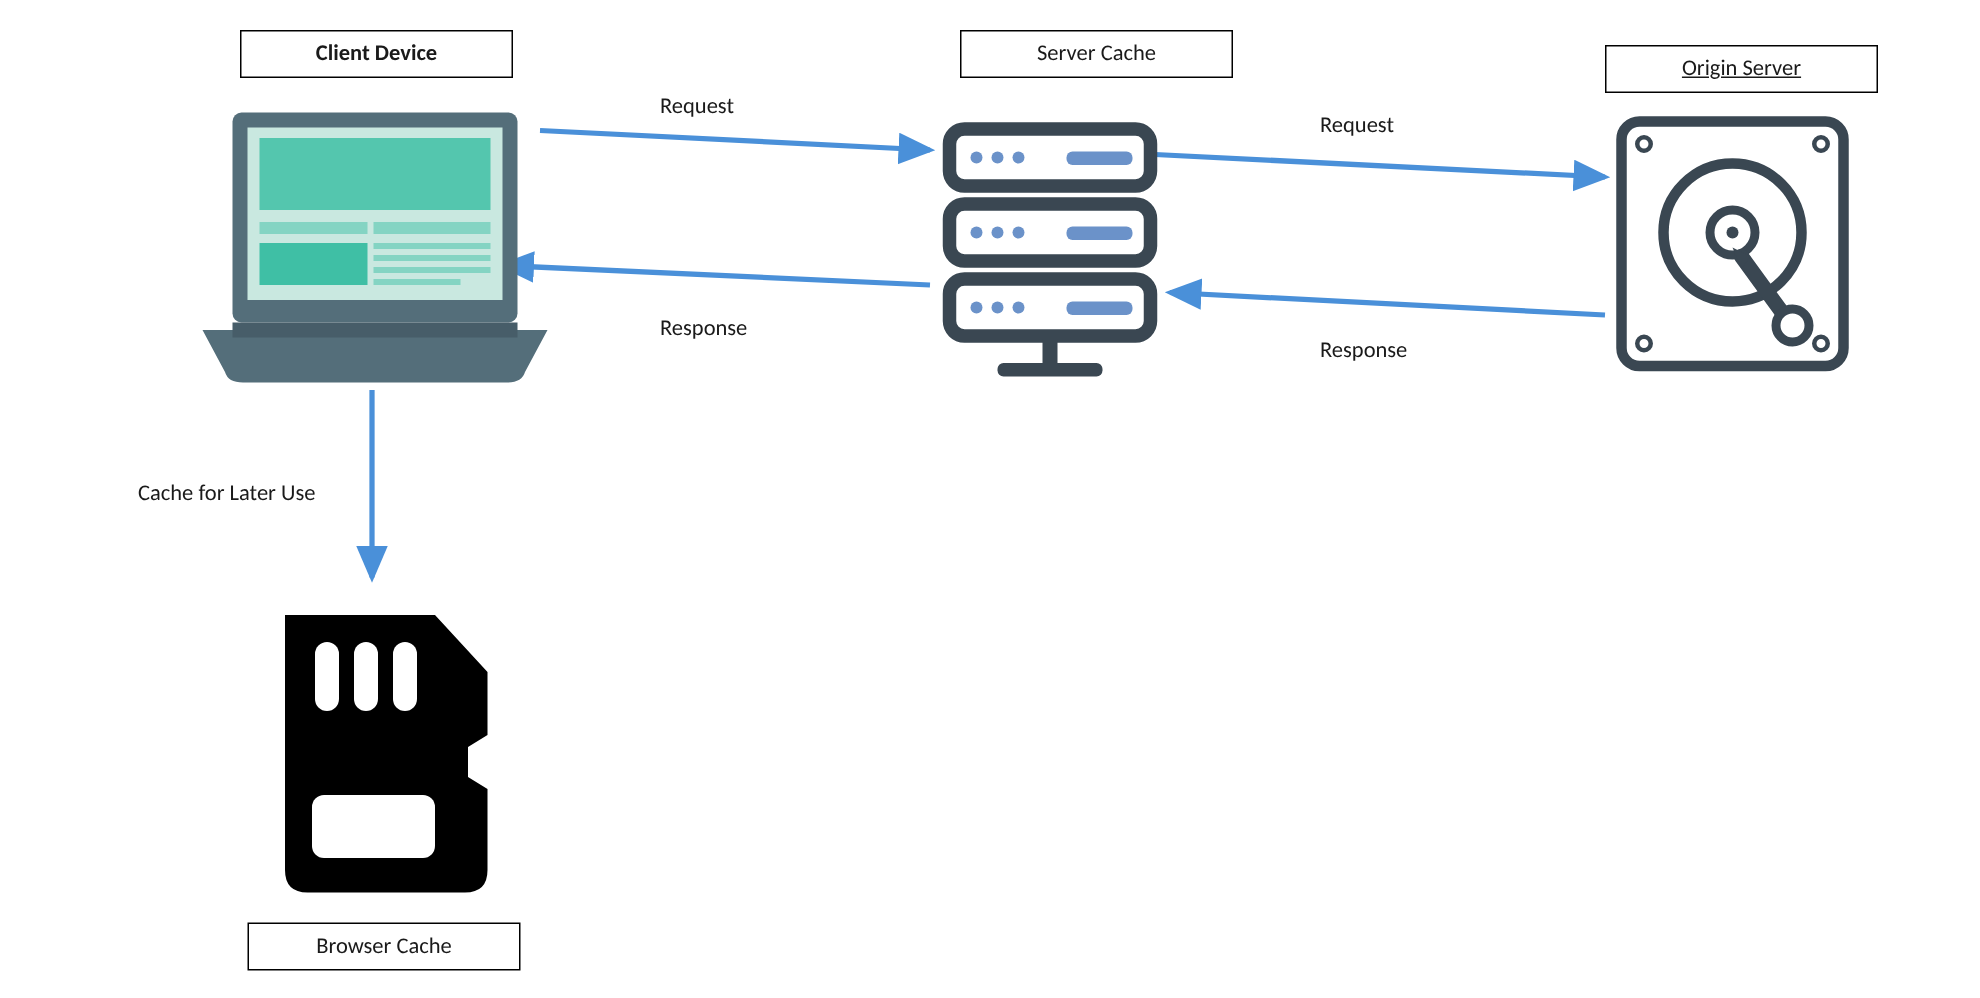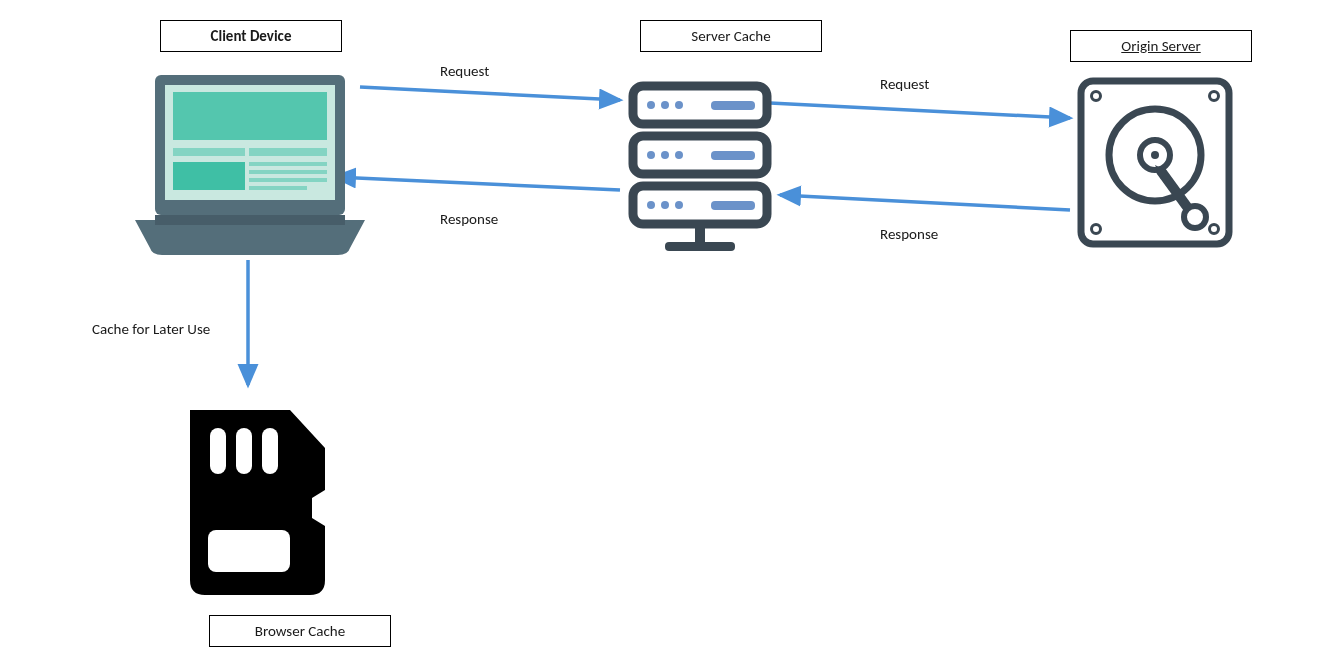--- a/index.html
+++ b/index.html
@@ -41,21 +41,21 @@
 </div>
 
 <div class="box" style="left:640px; top:20px; width:180px; height:30px;">
   <span>Server Cache</span>
 </div>
 
 <div class="box" style="left:1070px; top:30px; width:180px; height:30px;text-decoration:underline;">
   <span>Origin Server</span>
 </div>
 
-<div class="box" style="left:165px; top:615px; width:180px; height:30px;margin-left:44px;">
+<div class="box" style="left:165px; top:615px; width:180px; height:30px;">
   <span>Browser Cache</span>
 </div>
 
 <div class="label" style="left:440px; top:62px;">Request</div>
 <div class="label" style="left:880px; top:75px;">Request</div>
 <div class="label" style="left:440px; top:210px;">Response</div>
 <div class="label" style="left:880px; top:225px;">Response</div>
 <div class="label" style="left:55px; top:320px;margin-left:37px;">Cache for Later Use</div>
 
 <svg width="1320" height="665" style="position:absolute; left:0; top:0; pointer-events:none;">

